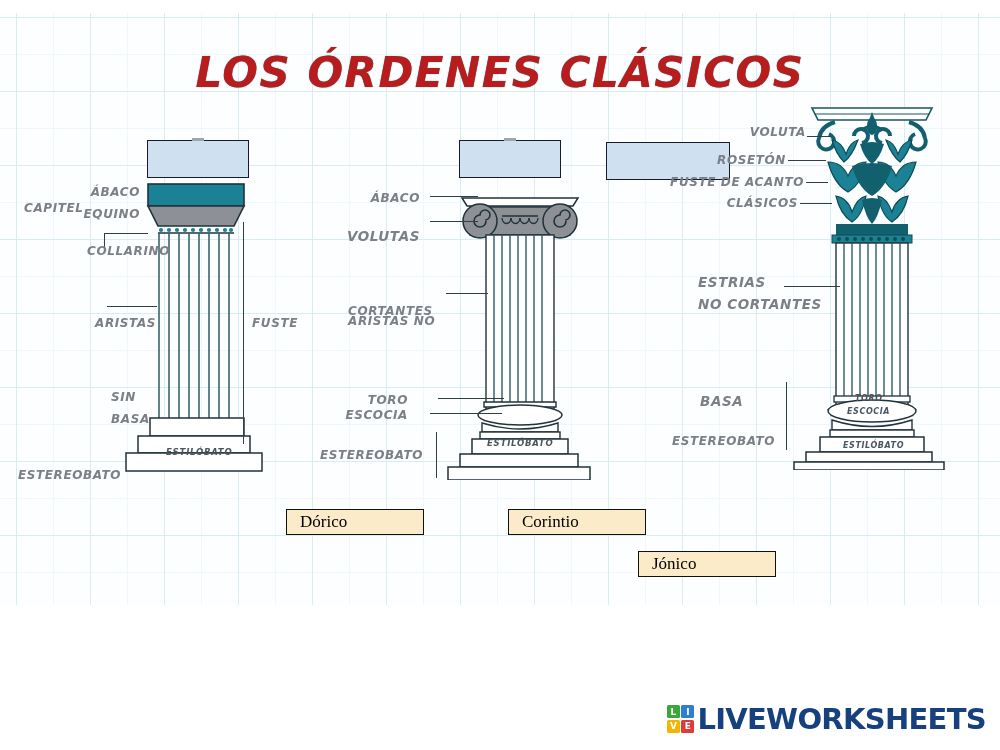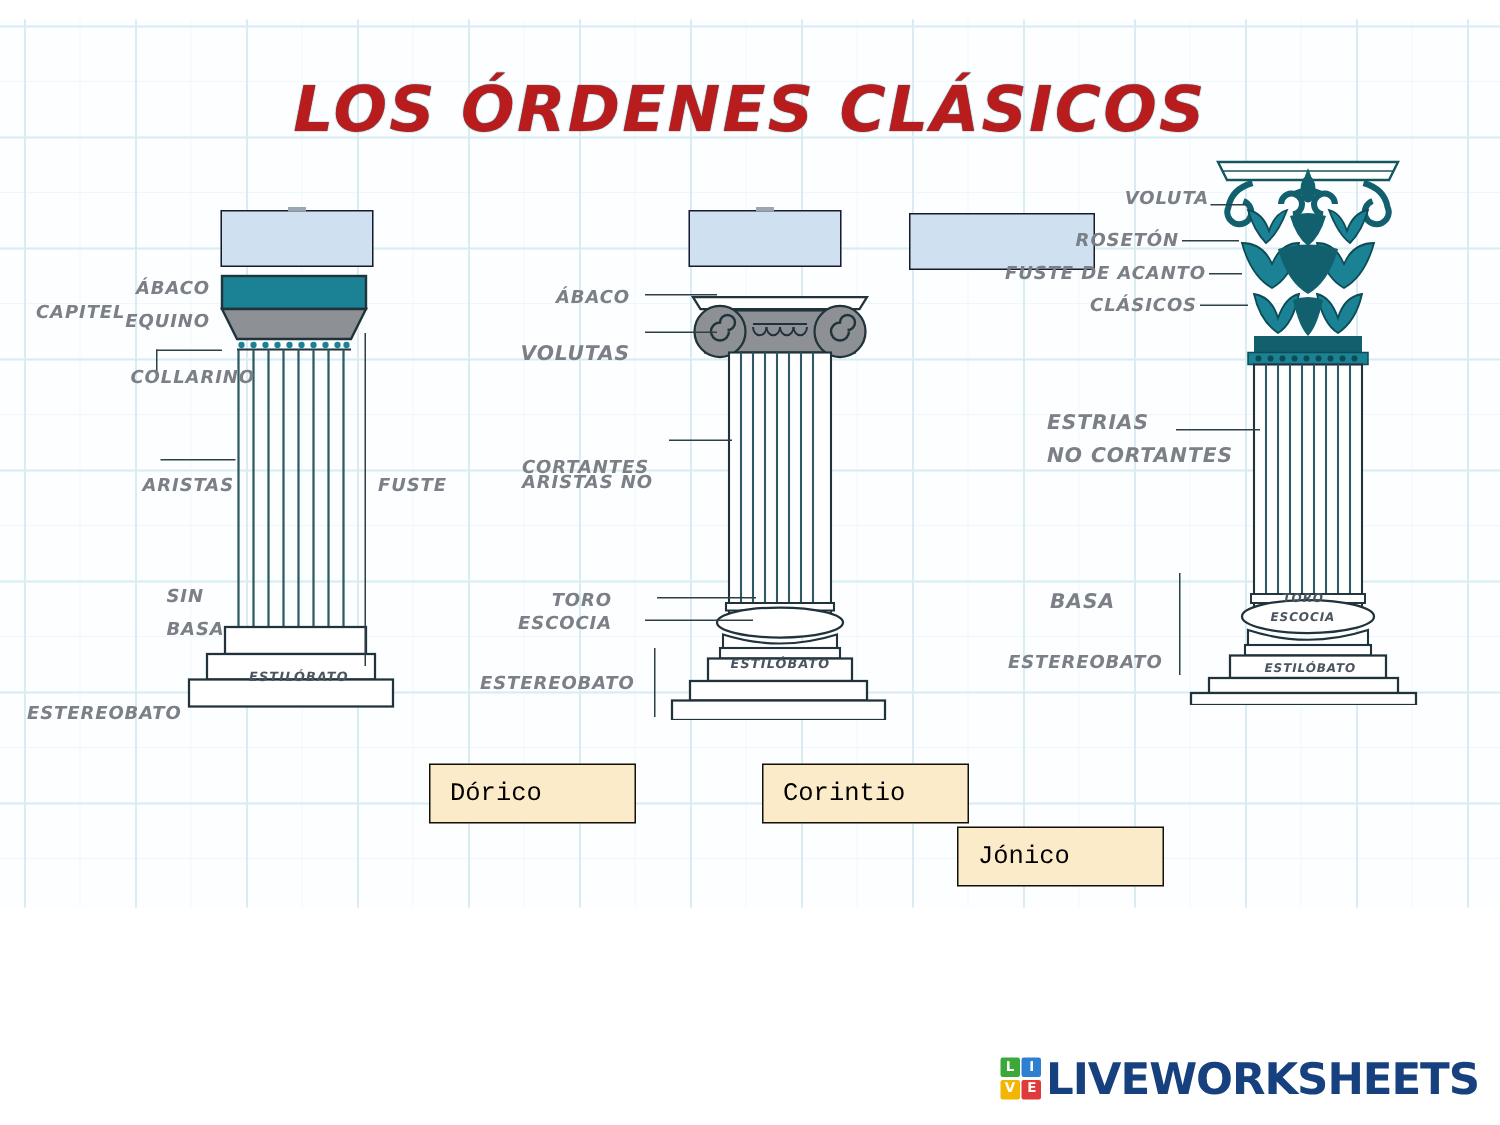--- a/index.html
+++ b/index.html
@@ -80,25 +80,25 @@
     background: #2e3f46;
     height: 1.2px;
   }
   .leader.v { width: 1.2px; height: auto; }
 
   
   .tile {
     position: absolute;
     background: #fcebc8;
     border: 1.8px solid #111111;
-    height: 40px;
+    height: 26px;
     display: flex;
     align-items: center;
     padding-left: 13px;
-    font-family: Liberation Mono, monospace;
+    font-family: Liberation Serif, serif;
     font-size: 17px;
     color: #000000;
   }
   #tile-1 { left: 286px; top: 509px; width: 138px; }
   #tile-2 { left: 460px; top: 509px; width: 138px; margin-left: 48px; }
   #tile-3 { left: 638px; top: 535px; width: 138px; margin-top: 16px; }
 
   
   .colart { position: absolute; }
 

